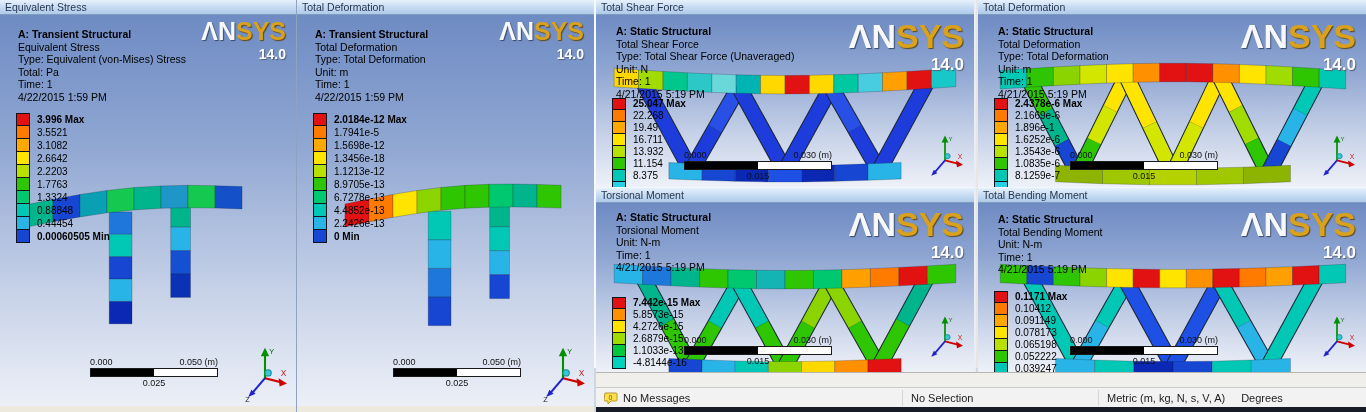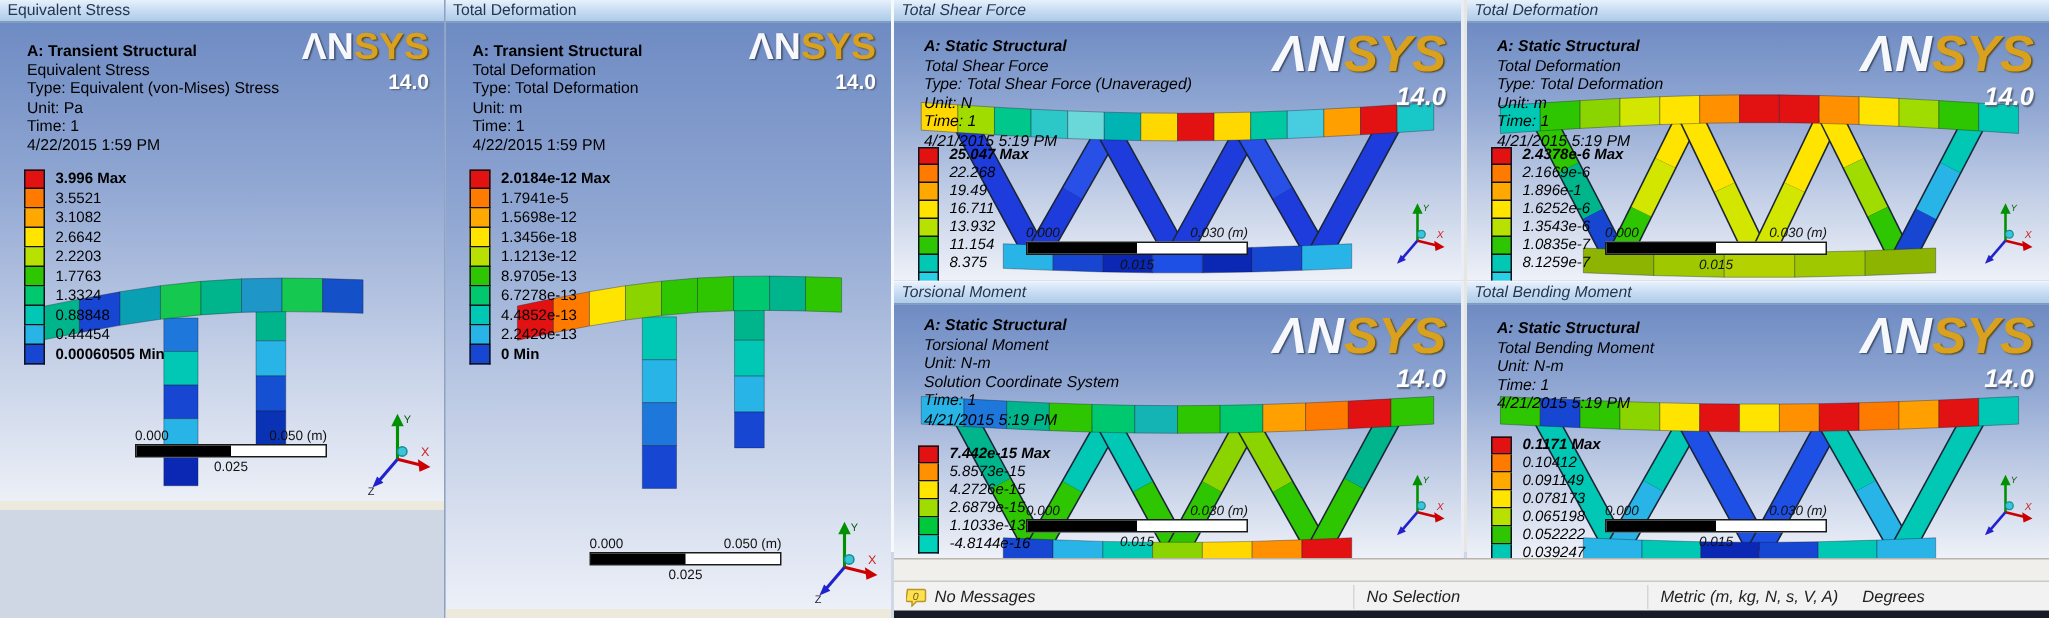--- a/index.html
+++ b/index.html
@@ -33,23 +33,23 @@
   .lmax .lv{font-weight:bold;text-align:right;}
   .model{position:absolute;z-index:1;}
   .scalebar{position:absolute;z-index:4;}
   .sb-top{display:flex;justify-content:space-between;font-size:9px;color:#111;margin-bottom:1px;}
   .sb-bar{height:9px;border:1px solid #1a1a1a;background:#fff;position:relative;box-sizing:border-box;}
   .sb-bar::before{content:'';position:absolute;left:0;top:0;bottom:0;width:50%;background:#000;}
   .sb-mid{text-align:center;font-size:9px;color:#111;margin-top:1px;}
   .triad{position:absolute;z-index:4;}
   .bstrip{position:absolute;left:0;right:0;bottom:0;height:6px;background:#ede9dd;z-index:8;}
   
-  #p1{left:0;top:0;width:296px;height:340px;}
+  #p1{left:0;top:0;width:296px;height:412px;}
   #p2{left:296px;top:0;width:298px;height:412px;border-left:1px solid #8fa3c0;box-sizing:border-box;}
-  #right{position:absolute;left:594px;top:0;width:772px;height:368px;background:#e8e6e2;border-left:2px solid #f7fafd;box-sizing:border-box;font-style:italic;}
+  #right{position:absolute;left:594px;top:0;width:772px;height:368px;background:#e8e6e2;border-left:2px solid #f7fafd;box-sizing:border-box;}
   #p3{left:0;top:0;width:380px;height:187px;border-right:2px solid #e9eef6;box-sizing:border-box;}
   #p4{left:382px;top:0;width:388px;height:187px;}
   #p5{left:0;top:187px;width:380px;height:185px;border-right:2px solid #e9eef6;border-top:1px solid #f3f6fa;box-sizing:border-box;}
   #p6{left:382px;top:187px;width:388px;height:185px;border-top:1px solid #f3f6fa;box-sizing:border-box;}
   #p1 .hdr,#p2 .hdr{left:18px;top:13px;}
   #p3 .hdr,#p4 .hdr,#p6 .hdr{left:20px;top:10px;}
   #p5 .hdr{left:20px;top:8px;}
   #p1 .legend,#p2 .legend{left:16px;top:98px;}
   #p3 .legend,#p4 .legend{left:16px;top:83px;}
   #p5 .legend{left:16px;top:94px;}
@@ -89,21 +89,21 @@
 
 <div id="app">
 
   <section class="panel" id="p1">
     <div class="ptitle">Equivalent Stress</div>
     <div class="viewport">
       <div class="hdr">
         <div class="hline b">A: Transient Structural</div>
         <div class="hline">Equivalent Stress</div>
         <div class="hline">Type: Equivalent (von-Mises) Stress</div>
-        <div class="hline">Unit: Pa</div>
+        <div class="hline">Total: Pa</div>
         <div class="hline">Time: 1</div>
         <div class="hline">4/22/2015 1:59 PM</div>
       </div>
       <div class="ansys logo-sm">
         <span class="an">ΛN</span><span class="sys">SYS</span>
         <div class="ver">14.0</div>
       </div>
       <div class="legend">
           <div class="lrow lmax">
             <span class="sw" style="background: rgb(227, 18, 18);"></span>
@@ -430,21 +430,21 @@
             <div class="lrow">
               <span class="sw" style="background: rgb(255, 228, 0);"></span>
               <span class="lv">1.6252e-6</span>
             </div>
             <div class="lrow">
               <span class="sw" style="background: rgb(184, 224, 0);"></span>
               <span class="lv">1.3543e-6</span>
             </div>
             <div class="lrow">
               <span class="sw" style="background: rgb(46, 198, 0);"></span>
-              <span class="lv">1.0835e-7</span>
+              <span class="lv">1.0835e-6</span>
             </div>
             <div class="lrow">
               <span class="sw" style="background: rgb(0, 200, 180);"></span>
               <span class="lv">8.1259e-7</span>
             </div>
             <div class="lrow">
               <span class="sw" style="background: rgb(40, 208, 230);"></span>
               <span class="lv"></span>
             </div>
           </div>
@@ -512,21 +512,20 @@
       </div>
     </section>
 
     <section class="panel" id="p5">
       <div class="ptitle">Torsional Moment</div>
       <div class="viewport compact">
         <div class="hdr">
           <div class="hline b">A: Static Structural</div>
           <div class="hline">Torsional Moment</div>
           <div class="hline">Unit: N-m</div>
-          <div class="hline">Solution Coordinate System</div>
           <div class="hline">Time: 1</div>
           <div class="hline">4/21/2015 5:19 PM</div>
         </div>
         <div class="ansys logo-lg">
           <span class="an">ΛN</span><span class="sys">SYS</span>
           <div class="ver">14.0</div>
         </div>
         <div class="legend compact">
             <div class="lrow lmax">
               <span class="sw" style="background: rgb(227, 18, 18);"></span>

